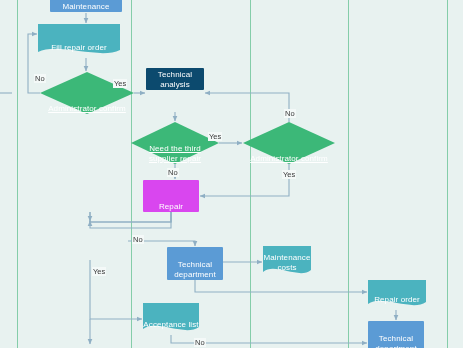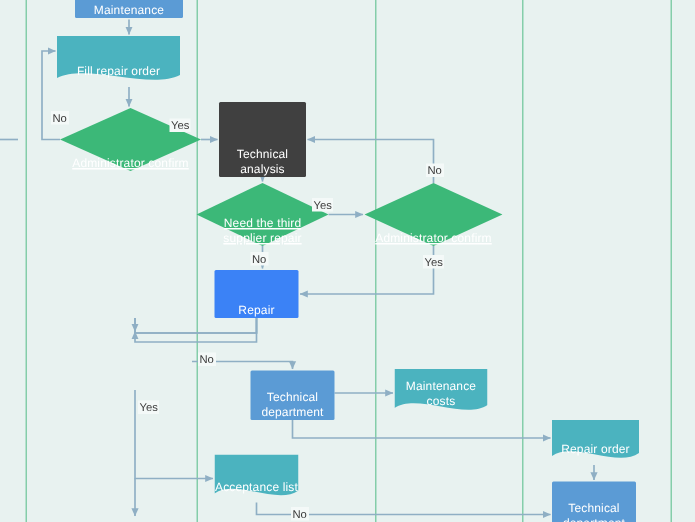--- a/index.html
+++ b/index.html
@@ -156,48 +156,48 @@
     <span class="doc-label">Fill repair order</span>
   </div>
 
   <div class="node decision" style="left:40px; top:72px; width:94px; height:42px;">
     <svg class="dia-bg" viewBox="0 0 94 42" preserveAspectRatio="none">
       <path d="M47,0 L94,21 L47,42 L0,21 Z" fill="#3CB878"></path>
     </svg>
     <span class="dia-label">Administrator confirm</span>
   </div>
 
-  <div class="node process" style="left:146px; top:68px; width:58px; height:50px; background:#404040;">
+  <div class="node process" style="left:146px; top:68px; width:58px; height:22px; background:#0c4a6e;">
     <span>Technical analysis</span>
   </div>
 
   <div class="node decision" style="left:131px; top:122px; width:88px; height:42px;">
     <svg class="dia-bg" viewBox="0 0 88 42" preserveAspectRatio="none">
       <path d="M44,0 L88,21 L44,42 L0,21 Z" fill="#3CB878"></path>
     </svg>
     <span class="dia-label">Need the third supplier repair</span>
   </div>
 
   <div class="node decision" style="left:243px; top:122px; width:92px; height:42px;">
     <svg class="dia-bg" viewBox="0 0 92 42" preserveAspectRatio="none">
       <path d="M46,0 L92,21 L46,42 L0,21 Z" fill="#3CB878"></path>
     </svg>
     <span class="dia-label">Administrator confirm</span>
   </div>
 
-  <div class="node process" style="left:143px; top:180px; width:56px; height:32px; background:#3b82f6;">
+  <div class="node process" style="left:143px; top:180px; width:56px; height:32px; background:#d946ef;">
     <span>Repair</span>
   </div>
 
 
   <div class="node process" style="left:167px; top:247px; width:56px; height:33px; background:#5B9BD5;">
     <span>Technical department</span>
   </div>
 
-  <div class="node doc" style="left:263px; top:246px; width:62px; height:32px;">
+  <div class="node doc" style="left:263px; top:246px; width:48px; height:32px;">
     <svg class="doc-bg" viewBox="0 0 62 32" preserveAspectRatio="none">
       <path d="M0,0 L62,0 L62,24 C47,34 15,16 0,26 Z" fill="#4BB3BF"></path>
     </svg>
     <span class="doc-label">Maintenance costs</span>
   </div>
 
   <div class="node doc" style="left:143px; top:303px; width:56px; height:32px;">
     <svg class="doc-bg" viewBox="0 0 56 32" preserveAspectRatio="none">
       <path d="M0,0 L56,0 L56,24 C42,34 14,16 0,26 Z" fill="#4BB3BF"></path>
     </svg>

